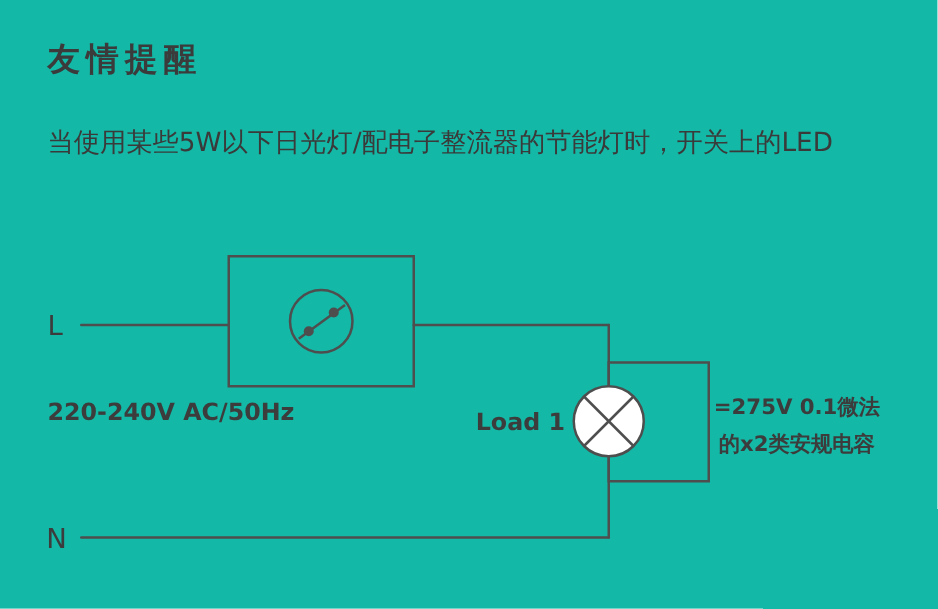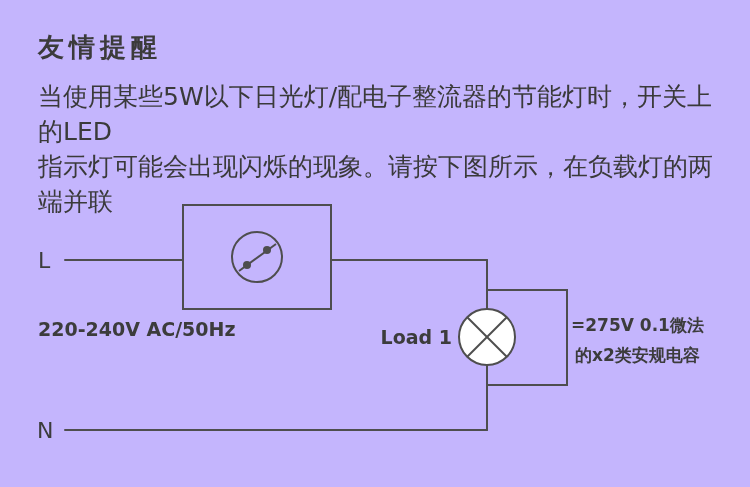--- a/index.html
+++ b/index.html
@@ -5,38 +5,38 @@
   * { margin: 0; padding: 0; box-sizing: border-box; }
   html, body { background: #ffffff; }
   body {
     font-family: "DejaVu Sans", "Liberation Sans", sans-serif;
     color: #3c3c3c;
   }
   .page {
     position: relative;
     width: 750px;
     height: 487px;
-    background: #c4b5fd;
+    background: #14b8a6;
     overflow: hidden;
   }
   .title {
     position: absolute;
     left: 38px;
     top: 30px;
     font-size: 26px;
     font-weight: bold;
     letter-spacing: 5px;
     color: #3b3b3b;
   }
   .para {
     position: absolute;
     left: 38px;
-    top: 79px;
+    top: 97px;
     width: 690px;
-    font-size: 25px;
+    font-size: 21px;
     line-height: 35px;
     color: #3a3a3a;
   }
   .diagram {
     position: absolute;
     left: 0;
     top: 195px;
     width: 750px;
     height: 292px;
   }
@@ -54,21 +54,21 @@
 </style>
 </head>
 <body>
 
 <div class="page">
 
   <h1 class="title">友情提醒</h1>
 
   <p class="para">
     <span>当使用某些5W以下日光灯/配电子整流器的节能灯时，开关上的LED</span><br>
-    <span>指示灯可能会出现闪烁的现象。请按下图所示，在负载灯的两端并联</span><br>
+    <br>
   </p>
 
   <svg class="diagram" viewBox="0 0 750 292">
 
     <text class="lbl-ln" x="38" y="73">L</text>
     <path class="wire" d="M65 65 H183"></path>
 
     <rect class="box" x="183" y="10" width="148" height="104"></rect>
 
     <circle class="sym" cx="257" cy="62" r="25"></circle>

